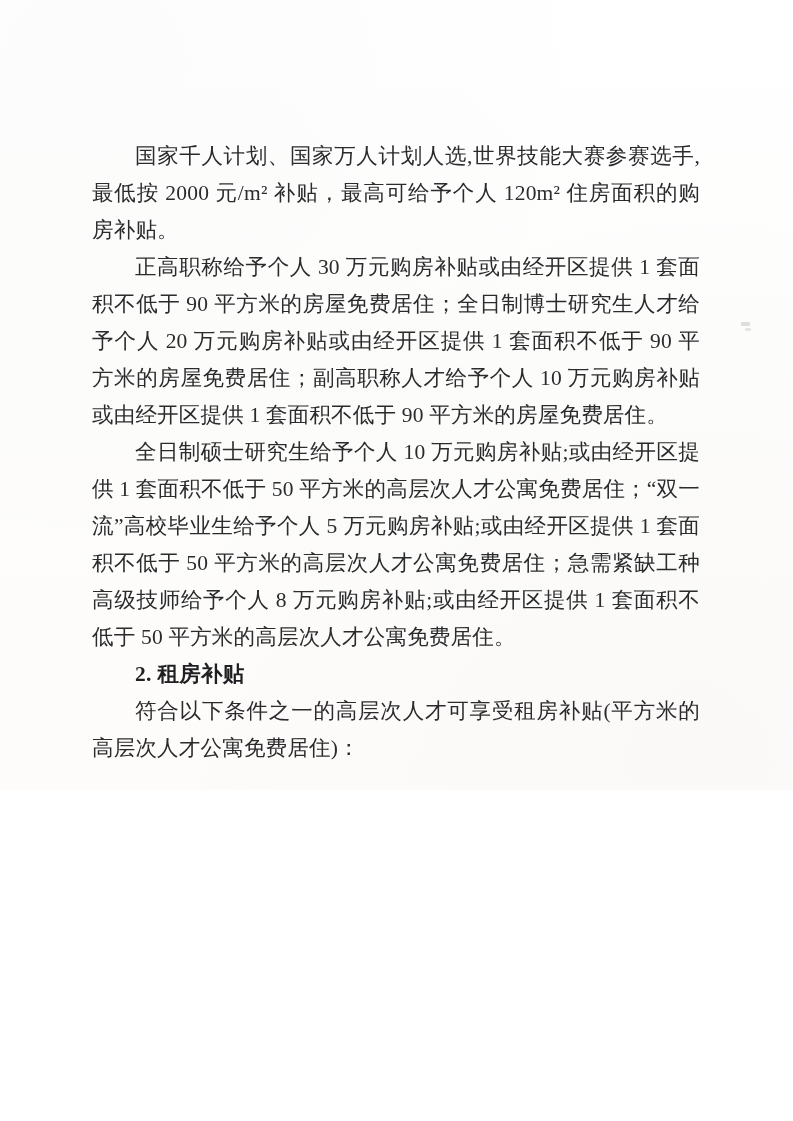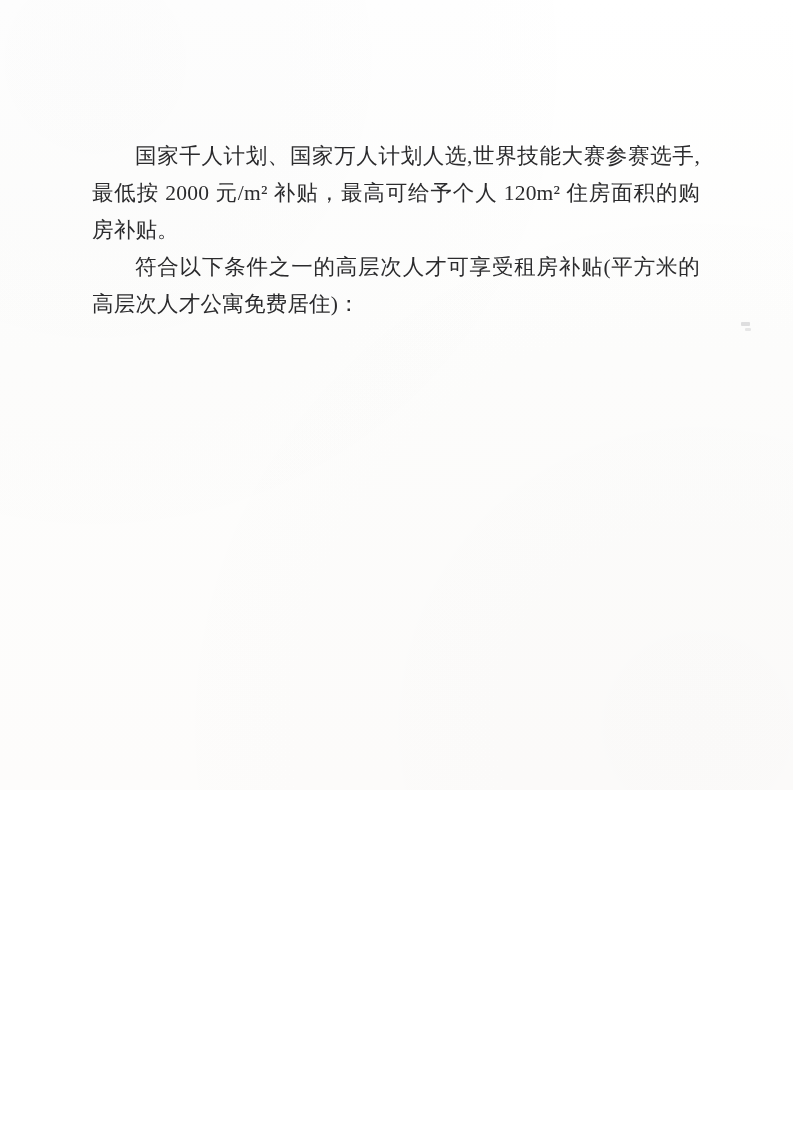--- a/index.html
+++ b/index.html
@@ -102,22 +102,25 @@
 
 <div class="page">
 
   <div class="scan-speck"></div>
   <div class="scan-speck two"></div>
 
   <div class="content">
 
     <p class="para">国家千人计划、国家万人计划人选,世界技能大赛参赛选手,最低按 2000 元/m² 补贴，最高可给予个人 120m² 住房面积的购房补贴。</p>
 
+    <p class="para">正高职称给予个人 30 万元购房补贴或由经开区提供 1 套面积不低于 90 平方米的房屋免费居住；全日制博士研究生人才给予个人 20 万元购房补贴或由经开区提供 1 套面积不低于 90 平方米的房屋免费居住；副高职称人才给予个人 10 万元购房补贴或由经开区提供 1 套面积不低于 90 平方米的房屋免费居住。</p>
 
+    <p class="para">全日制硕士研究生给予个人 10 万元购房补贴;或由经开区提供 1 套面积不低于 50 平方米的高层次人才公寓免费居住；“双一流”高校毕业生给予个人 5 万元购房补贴;或由经开区提供 1 套面积不低于 50 平方米的高层次人才公寓免费居住；急需紧缺工种高级技师给予个人 8 万元购房补贴;或由经开区提供 1 套面积不低于 50 平方米的高层次人才公寓免费居住。</p>
 
+    <p class="heading">2. 租房补贴</p>
 
     <p class="para">符合以下条件之一的高层次人才可享受租房补贴(平方米的高层次人才公寓免费居住)：</p>
 
 
   </div>
 
   <div class="page-number">— 6 —</div>
 
 </div>
 

